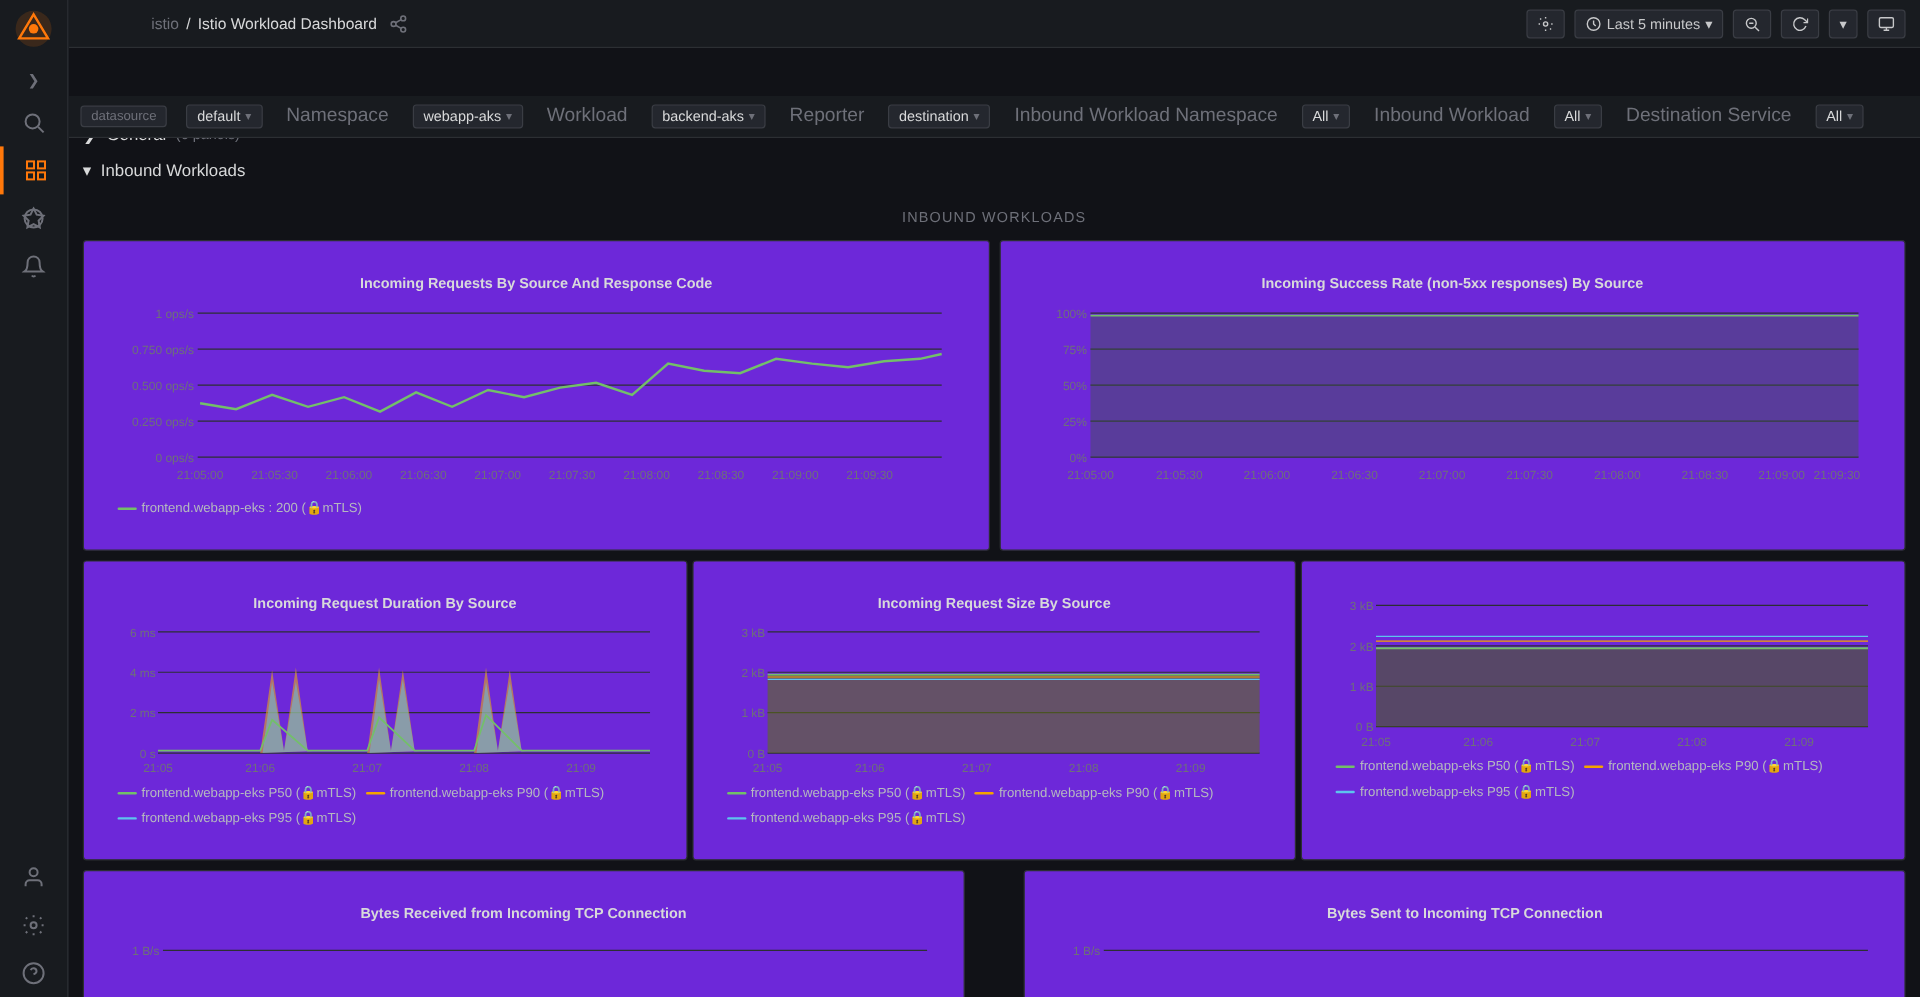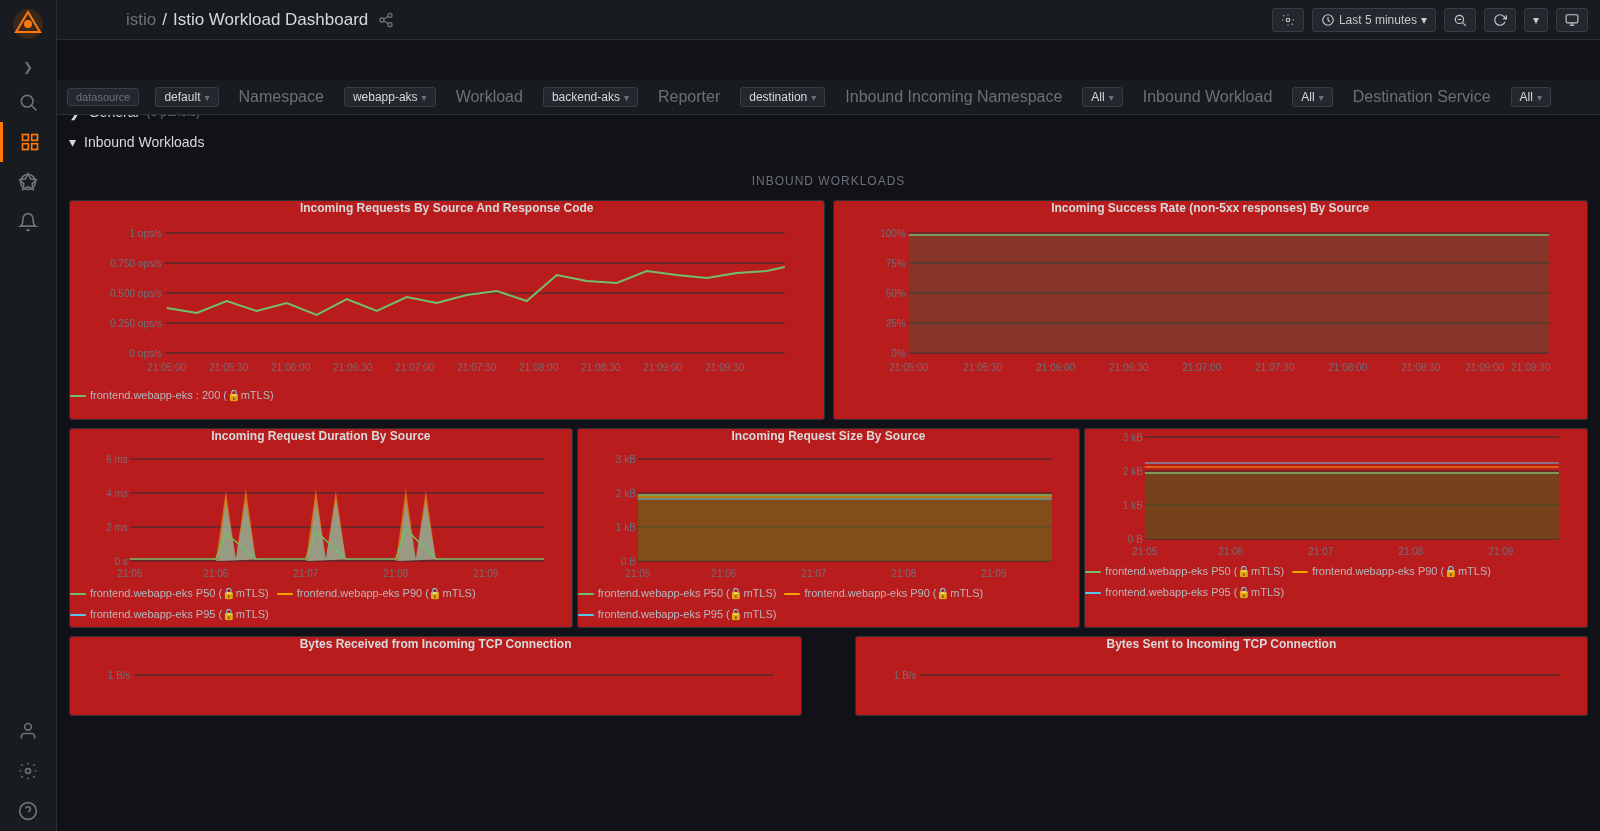--- a/index.html
+++ b/index.html
@@ -16,21 +16,21 @@
     .sidebar-item.active { color: #ff780a; border-left: 3px solid #ff780a; }
     .sidebar-chevron { padding: 8px 0; display: flex; justify-content: center; color: #6e7079; cursor: pointer; }
 
     
     .topbar {
       margin-left: 57px; height: 40px; background: #181b1f;
       border-bottom: 1px solid #2c2f33;
       display: flex; align-items: center; padding: 0 12px;
       position: fixed; top: 0; left: 0; right: 0; z-index: 99;
     }
-    .topbar-breadcrumb { display: flex; align-items: center; gap: 6px; font-size: 17px; }
+    .topbar-breadcrumb { display: flex; align-items: center; gap: 6px; font-size: 13px; }
     .topbar-breadcrumb a { color: #6e7079; text-decoration: none; }
     .topbar-breadcrumb span { color: #d8d9da; font-weight: 500; }
     .topbar-share { margin-left: 10px; color: #6e7079; cursor: pointer; }
     .topbar-right { margin-left: auto; display: flex; align-items: center; gap: 8px; }
     .topbar-btn { background: #24272e; border: 1px solid #3a3d44; border-radius: 3px; color: #c7c8ca; padding: 4px 8px; cursor: pointer; font-size: 12px; display: flex; align-items: flex-end; gap: 4px; }
 
     
     .filterbar {
       margin-left: 57px; margin-top: 40px;
       background: #181b1f; border-bottom: 1px solid #2c2f33;
@@ -47,21 +47,21 @@
     .main { margin-left: 57px; margin-top: 86px; padding: 12px; }
 
     
     .section-header { display: flex; align-items: center; gap: 8px; padding: 6px 0; cursor: pointer; font-size: 14px; color: #d8d9da; }
     .section-panels { color: #6e7079; font-size: 12px; }
 
     .inbound-header { display: flex; align-items: center; gap: 8px; padding: 8px 0; font-size: 14px; font-weight: 500; cursor: pointer; }
 
     
     .chart-row { display: flex; gap: 8px; margin-bottom: 8px; }
-    .chart-panel { background: #b91c1c; border: 1px solid #2c2f33; border-radius: 3px; flex: 1; padding: 0; min-height: 220px; }
+    .chart-panel { background: #6d28d9; border: 1px solid #2c2f33; border-radius: 3px; flex: 1; padding: 28px; min-height: 220px; }
     .chart-title { text-align: center; font-size: 12px; font-weight: 600; color: #d8d9da; margin-bottom: 8px; }
     .chart-area { position: relative; }
     .chart-legend { display: flex; align-items: center; gap: 8px; font-size: 11px; color: #b5b8bf; margin-top: 6px; flex-wrap: wrap; }
     .legend-item { display: flex; align-items: center; gap: 4px; }
     .legend-line { width: 16px; height: 2px; border-radius: 1px; }
 
     
     svg { display: block; }
 
     .y-label { font-size: 10px; fill: #6e7079; }
@@ -203,21 +203,21 @@
   <div class="filter-plain">Workload</div>
   <div class="filter-item">
     <span class="filter-value">backend-aks</span>
     <span class="filter-caret">▾</span>
   </div>
   <div class="filter-plain">Reporter</div>
   <div class="filter-item">
     <span class="filter-value">destination</span>
     <span class="filter-caret">▾</span>
   </div>
-  <div class="filter-plain">Inbound Incoming Namespace</div>
+  <div class="filter-plain">Inbound Workload Namespace</div>
   <div class="filter-item">
     <span class="filter-value">All</span>
     <span class="filter-caret">▾</span>
   </div>
   <div class="filter-plain">Inbound Workload</div>
   <div class="filter-item">
     <span class="filter-value">All</span>
     <span class="filter-caret">▾</span>
   </div>
   <div class="filter-plain">Destination Service</div>

